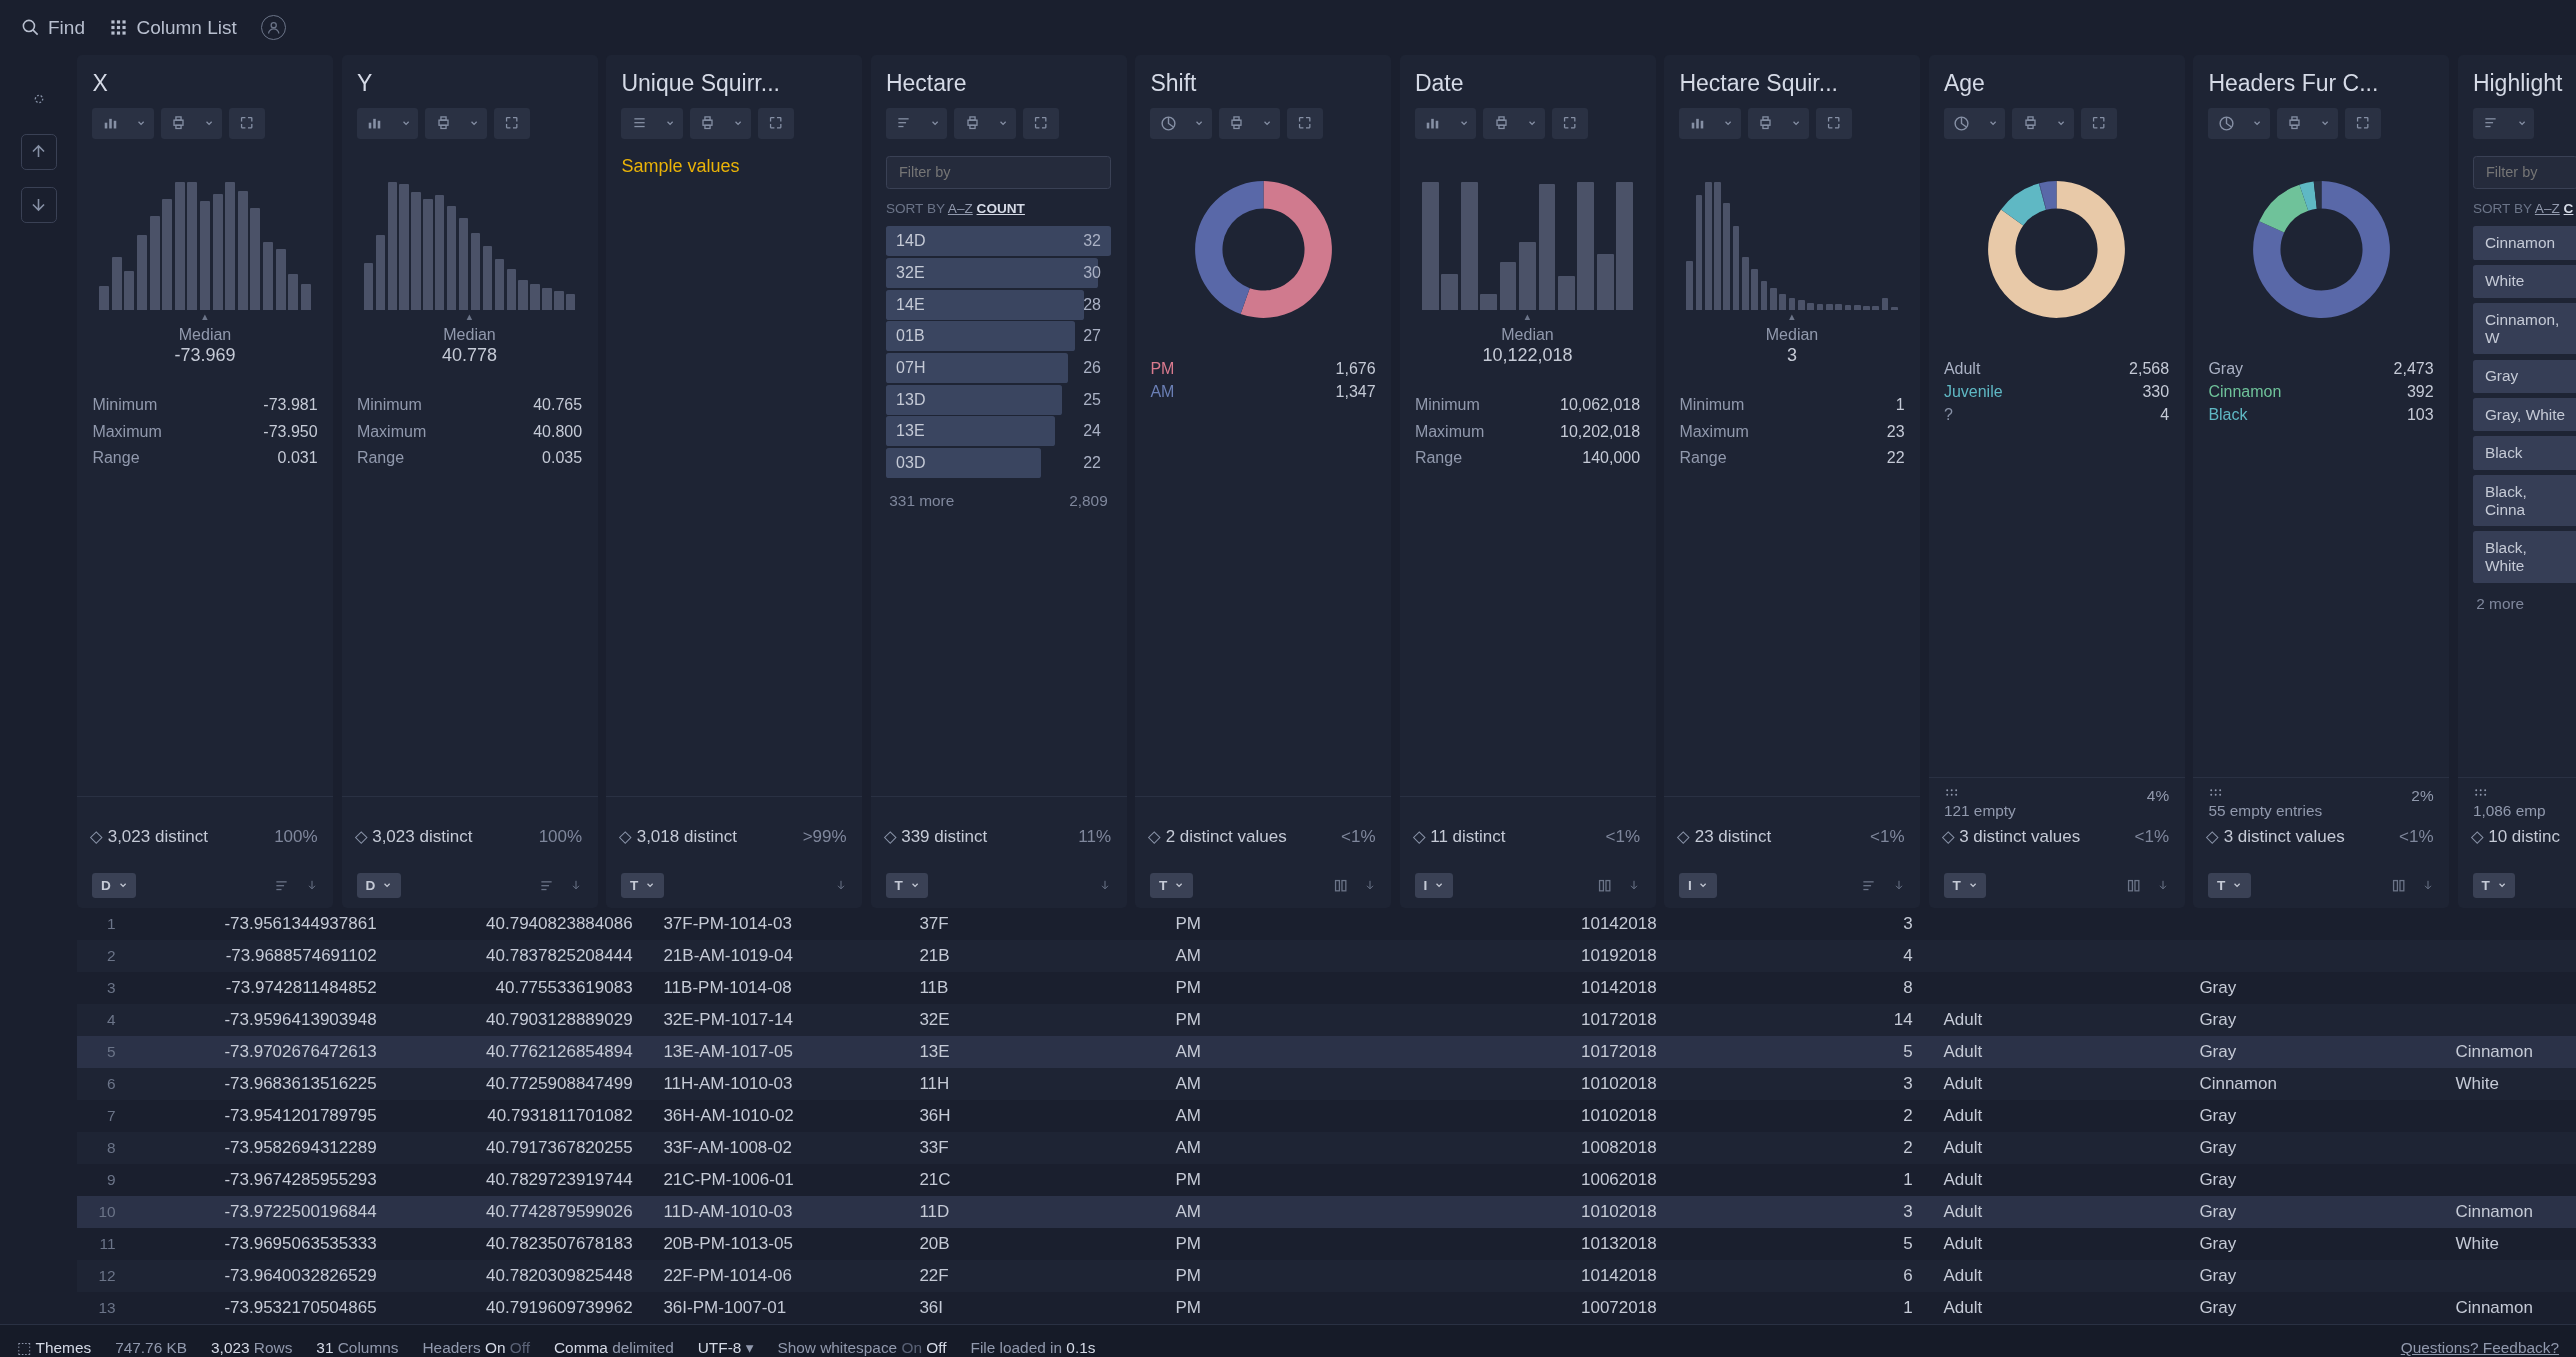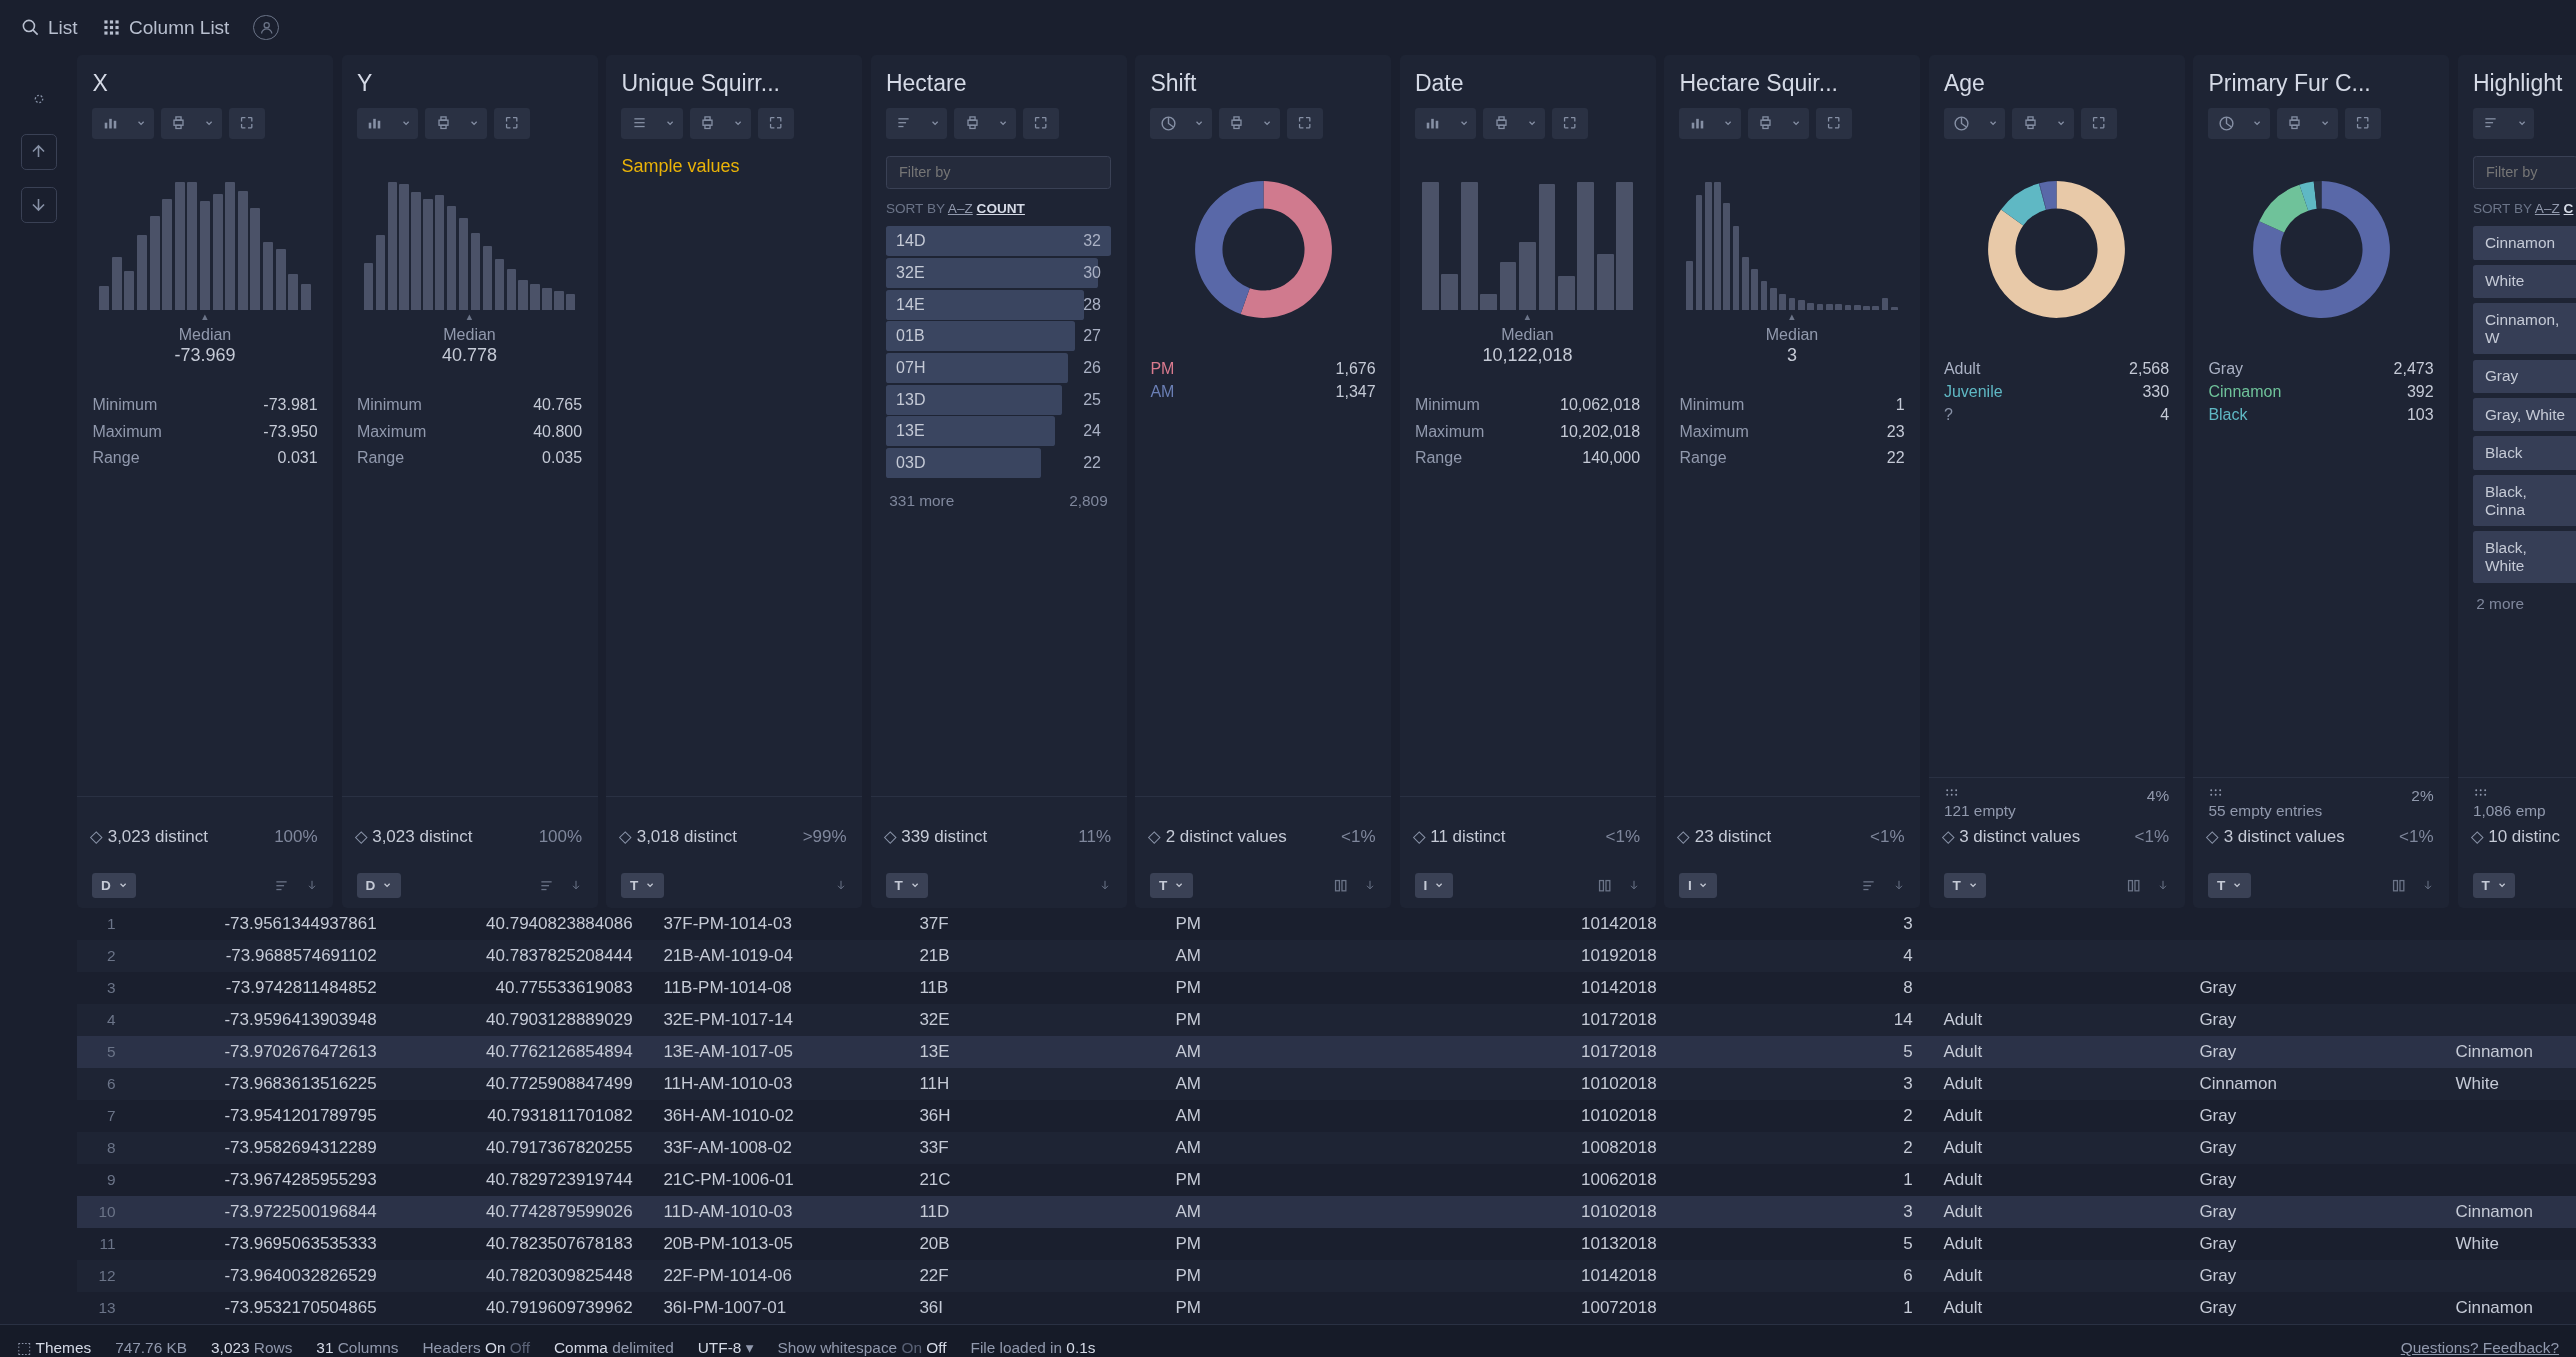--- a/index.html
+++ b/index.html
@@ -221,21 +221,21 @@
 </head>
 <body>
 
 <div class="header">
   <div class="header-right">
     <div class="header-btn">
       <svg width="19" height="19" viewBox="0 0 24 24" fill="none" stroke="currentColor" stroke-width="2">
           <circle cx="10" cy="10" r="7"></circle>
           <line x1="21" y1="21" x2="15" y2="15"></line>
         </svg>
-      <span>List</span>
+      <span>Find</span>
     </div>
     <div class="header-btn">
       <svg width="19" height="19" viewBox="0 0 24 24" fill="currentColor">
           <rect x="3" y="3" width="4" height="4"></rect>
           <rect x="10" y="3" width="4" height="4"></rect>
           <rect x="17" y="3" width="4" height="4"></rect>
           <rect x="3" y="10" width="4" height="4"></rect>
           <rect x="10" y="10" width="4" height="4"></rect>
           <rect x="17" y="10" width="4" height="4"></rect>
           <rect x="3" y="17" width="4" height="4"></rect>
@@ -1038,21 +1038,21 @@
               <span>
                 <svg width="12" height="13.6" viewBox="0 0 24 24" fill="none" stroke="currentColor" stroke-width="2">
                   <path d="M12 4v16M6 14l6 6 6-6"></path>
                 </svg>
               </span>
             </div>
           </div>
         </div>
         <div class="col">
           <div class="col-header">
-            <div class="col-title">Primary Fur C...</div>
+            <div class="col-title">Headers Fur C...</div>
           </div>
           <div class="col-toolbar">
     <div class="tb-group">
               <div class="tb-btn">
                 <svg width="17" height="17" viewBox="0 0 24 24" fill="none" stroke="currentColor" stroke-width="2">
                   <circle cx="12" cy="12" r="9"></circle>
                   <path d="M12 3v9l7 5"></path>
                 </svg>
               </div>
               <div class="tb-btn narrow">

